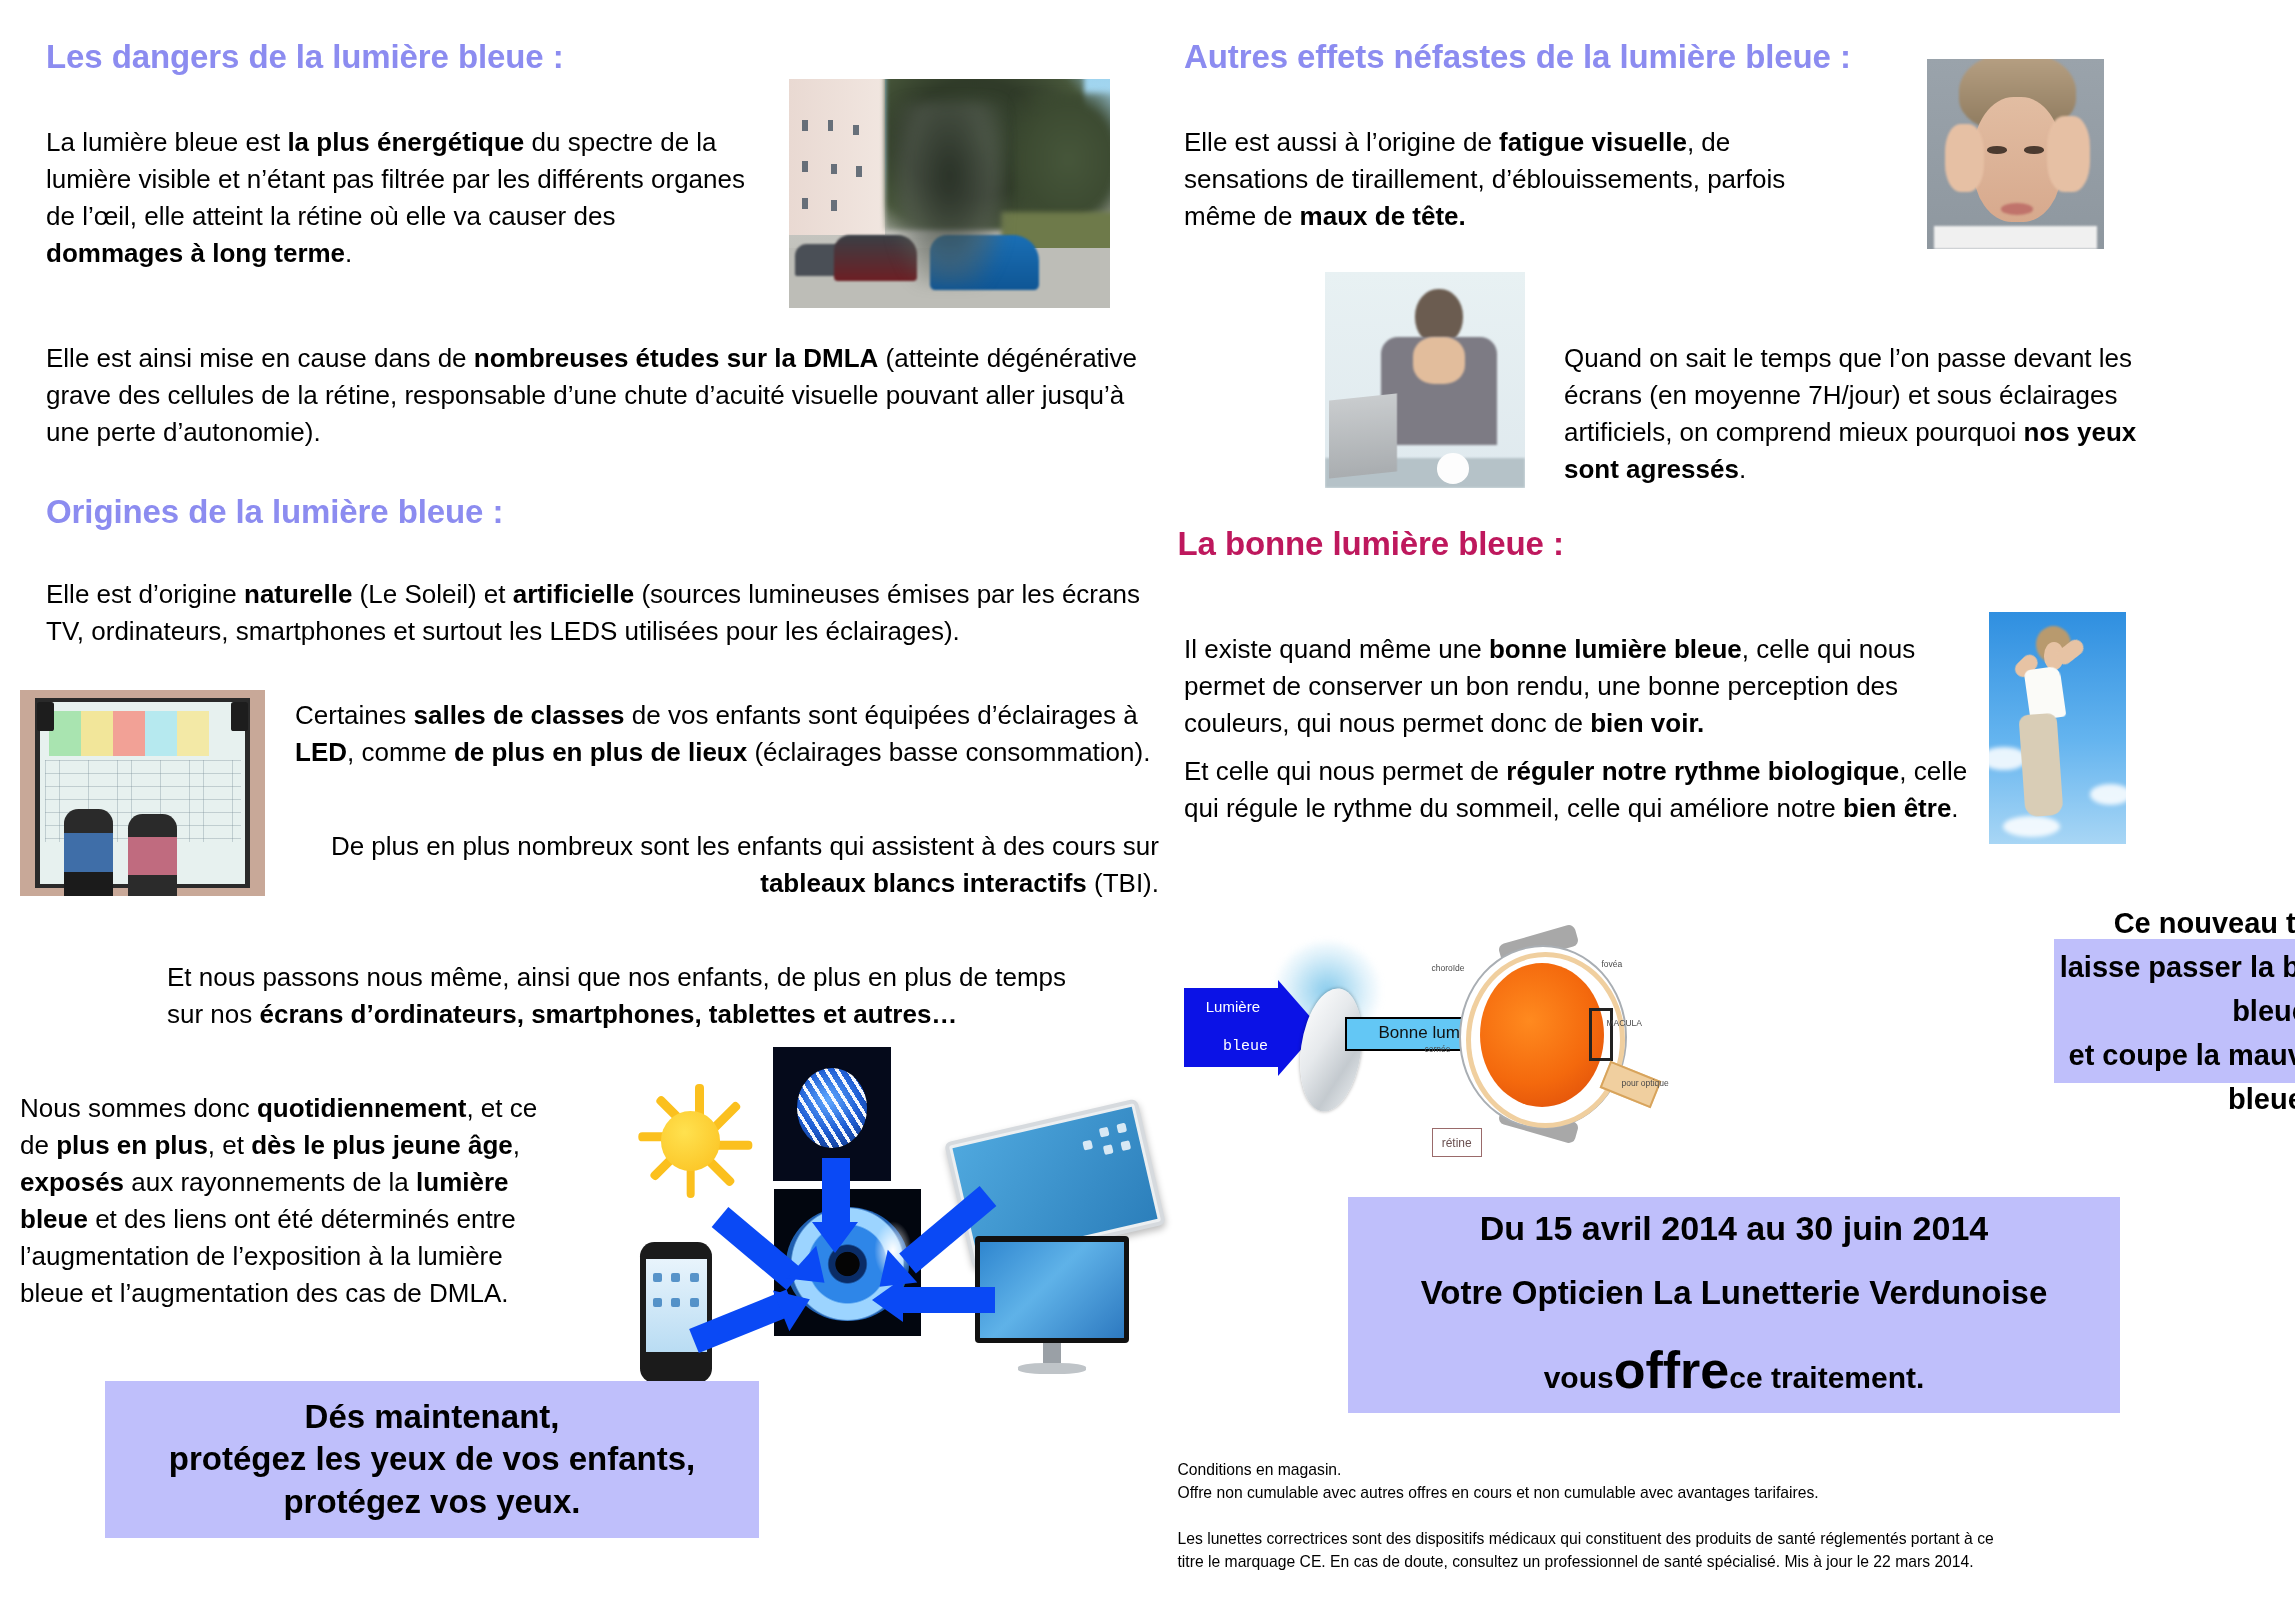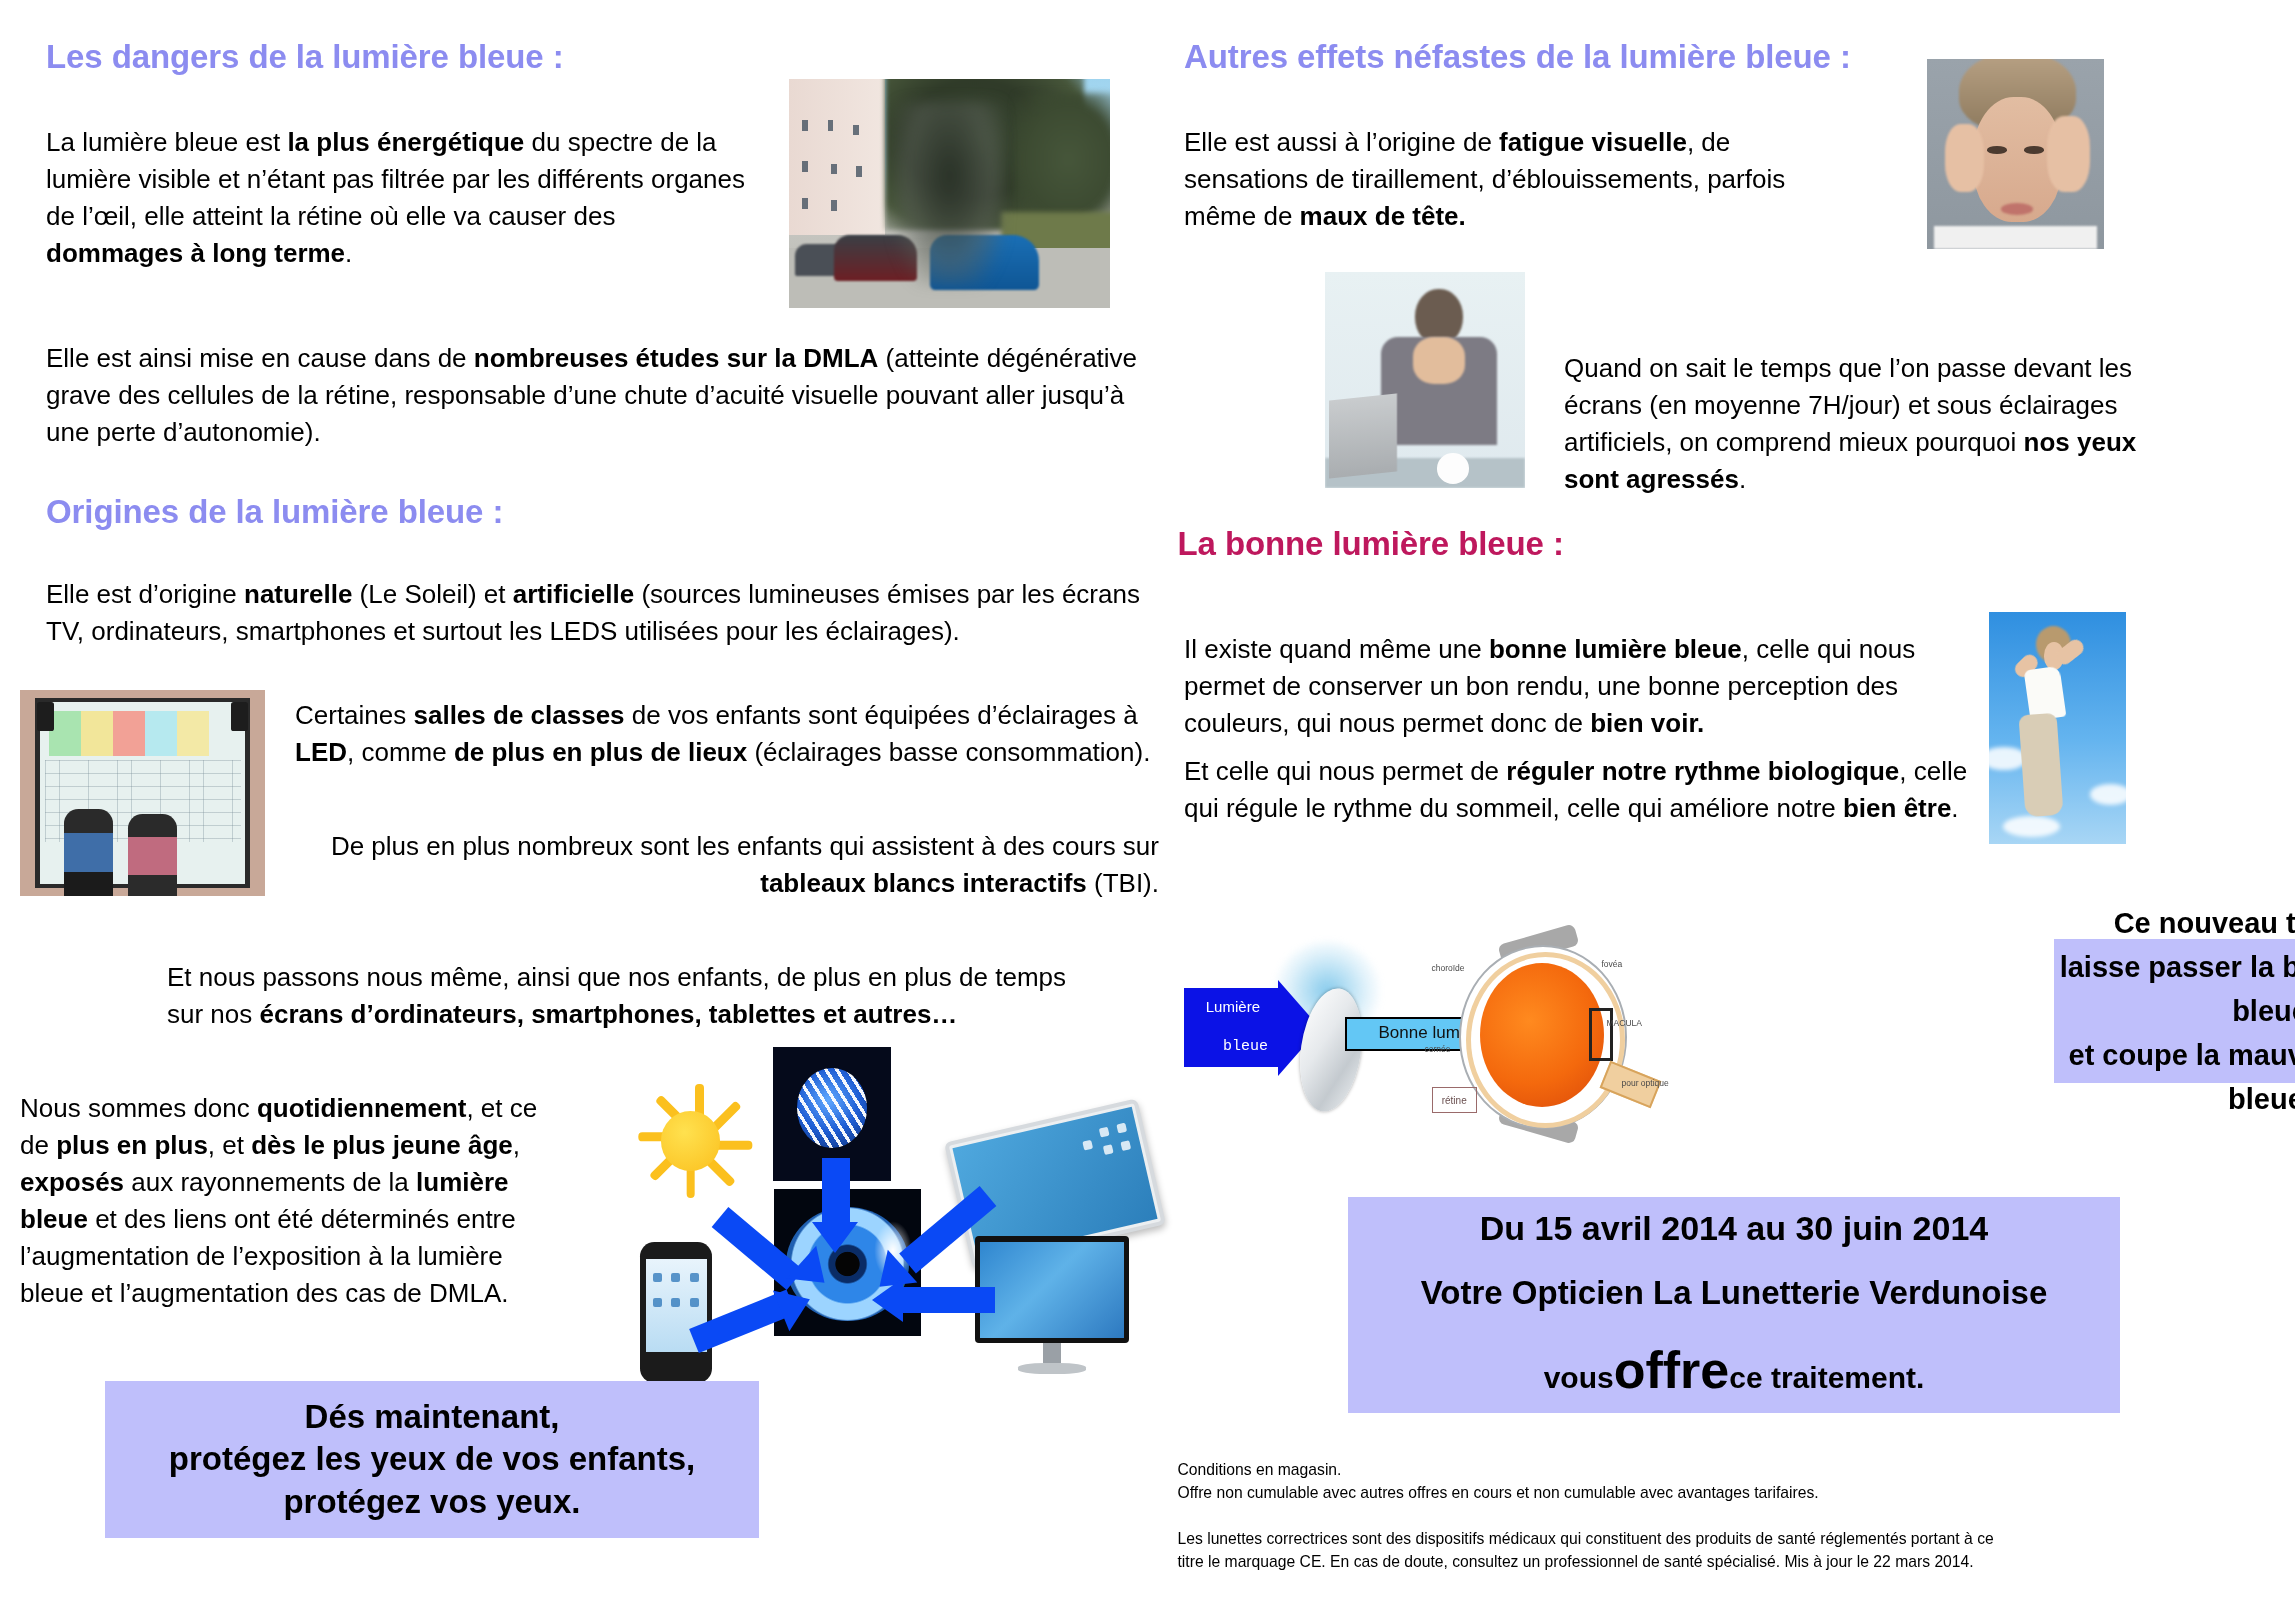--- a/index.html
+++ b/index.html
@@ -179,21 +179,21 @@
     border-top:30px solid transparent;border-bottom:30px solid transparent;border-left:38px solid #63c7f5;}
   .ed-goodarrow .tipb{position:absolute; right:-41px; top:-15.7px; width:0;height:0;
     border-top:32px solid transparent;border-bottom:32px solid transparent;border-left:40px solid #000; z-index:-1;}
   .ed-eyeball{ position:absolute; border-radius:50%; background:#ffffff; border:2.6px solid #a9aeb3; }
   .ed-eyeinner{ position:absolute; border-radius:50%;
     background: radial-gradient(circle at 40% 40%, #ff8a1f 0%, #f4690d 55%, #d9480a 100%);}
   .ed-eyeband{ position:absolute; border-radius:50%; border:5.9px solid #f0cf9f; }
   .ed-nerve{ position:absolute; background:#f0cf9f; border:2px solid #d8a45c; }
   .ed-macula{ position:absolute; border:3.3px solid #222; background:rgba(0,0,0,0);}
   .ed-lbl{ position:absolute; font-size:8.5px; color:#4a4a4a; white-space:nowrap; }
-  .ed-lblbox{ position:absolute; border:1.3px solid #9a6a6a; font-size:10px; color:#6a5050; padding:6.5px 9.2px;}
+  .ed-lblbox{ position:absolute; border:1.3px solid #9a6a6a; font-size:12px; color:#6a5050; padding:6.5px 9.2px;margin-top:41px;}
   .ed-muscle{ position:absolute; background:#a8a8a8; border-radius:6.5px;}
 
   
   .purple-box {
     position:absolute;
     background:#BFBFFB;
     display:flex; flex-direction:column; justify-content:center; align-items:center;
     text-align:center;
   }
   .purple-box .line { font-weight:bold; }
@@ -357,21 +357,21 @@
 
     <div class="photo photo-desk" style="left:154px; top:272px; width:200px; height:216px;">
       <div class="pd-head"></div>
       <div class="pd-body"></div>
       <div class="pd-hands"></div>
       <div class="pd-desk"></div>
       <div class="pd-laptop"></div>
       <div class="pd-cup"></div>
     </div>
 
-    <p class="body-text abs" style="left:393px; top:340px; width:628px;margin-top:10px;"><span>Quand on sait le temps que l’on passe devant les écrans  (en moyenne 7H/jour) et sous éclairages artificiels, on comprend mieux pourquoi </span><b>nos yeux sont agressés</b><span>.</span></p>
+    <p class="body-text abs" style="left:393px; top:340px; width:628px;"><span>Quand on sait le temps que l’on passe devant les écrans  (en moyenne 7H/jour) et sous éclairages artificiels, on comprend mieux pourquoi </span><b>nos yeux sont agressés</b><span>.</span></p>
 
     <h2 class="heading abs" style="left: 6.5px; top: 526px; color: #be185d;">La bonne lumière bleue :</h2>
 
     <p class="body-text abs" style="left:13px; top:631px; width:785px;"><span>Il existe quand même une </span><b>bonne lumière bleue</b><span>, celle qui nous permet de conserver un bon rendu, une bonne perception des couleurs, qui nous permet donc de </span><b>bien voir.</b></p>
 
     <p class="body-text abs" style="left:13px; top:753px; width:785px;"><span>Et celle qui nous permet de </span><b>réguler notre rythme biologique</b><span>, celle qui régule le rythme du sommeil, celle qui améliore notre </span><b>bien être</b><span>.</span></p>
 
     <div class="photo photo-jump" style="left:818px; top:612px; width:137px; height:232px;">
       <div class="pj-cloud" style="left:-6%; top:58%; width:34%; height:10%;"></div>
       <div class="pj-cloud" style="right:-4%; top:74%; width:30%; height:9%;"></div>

